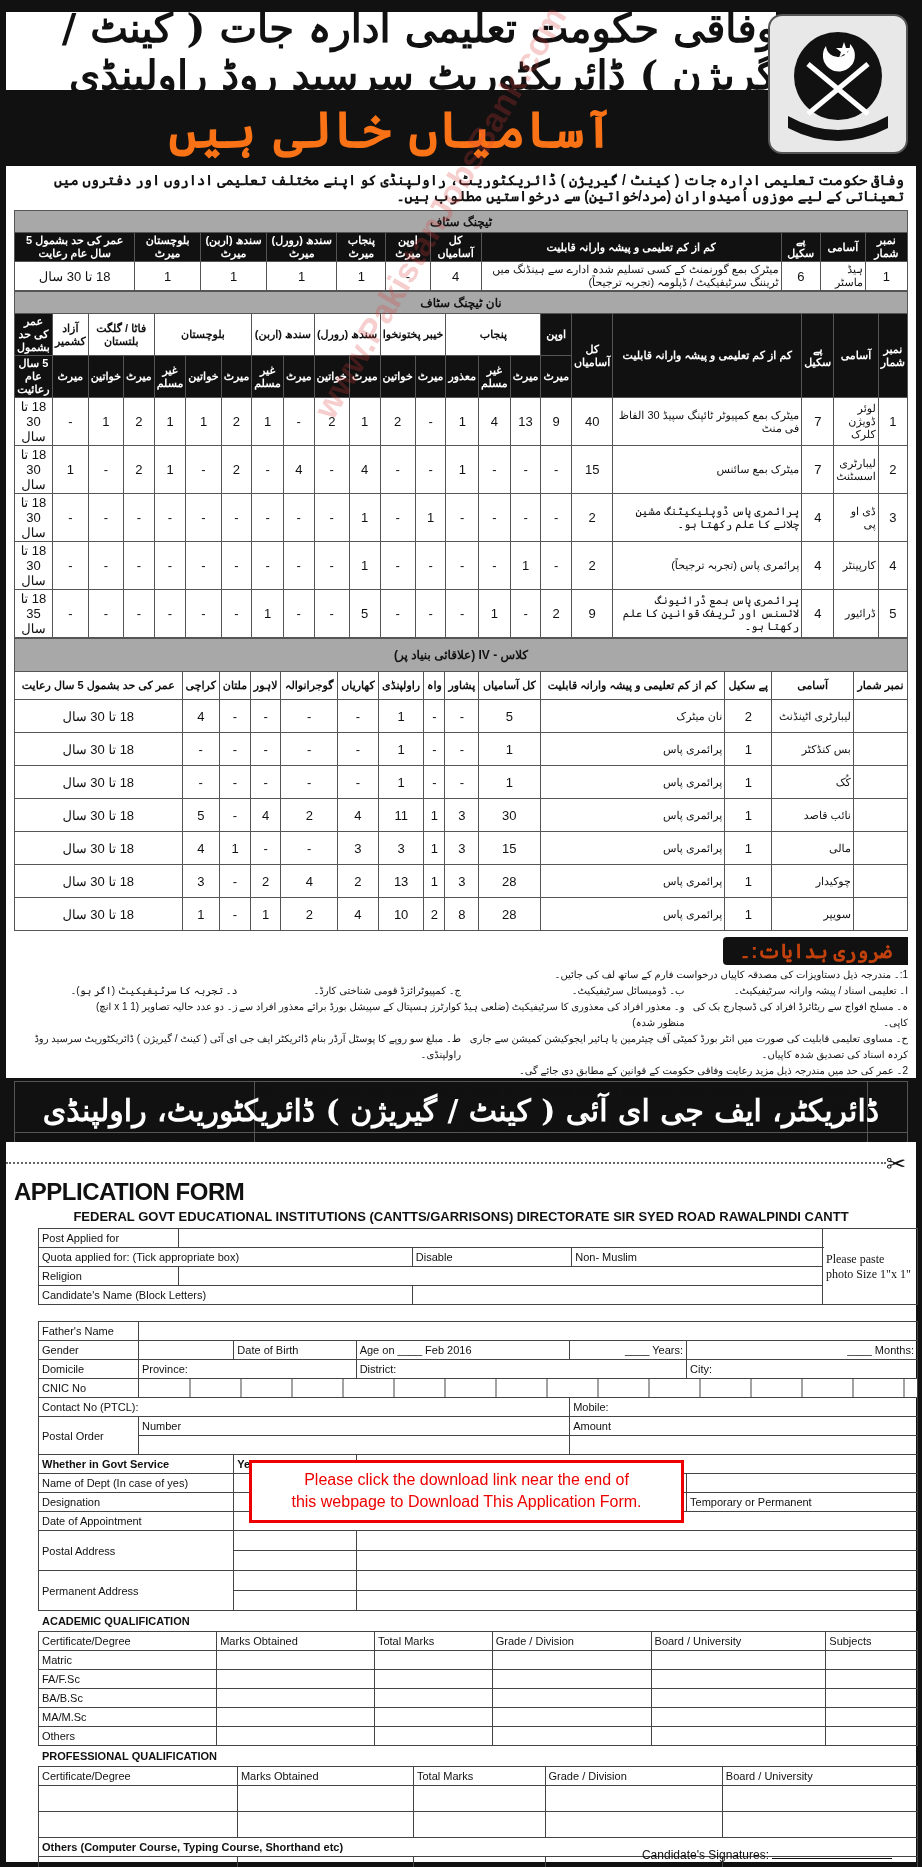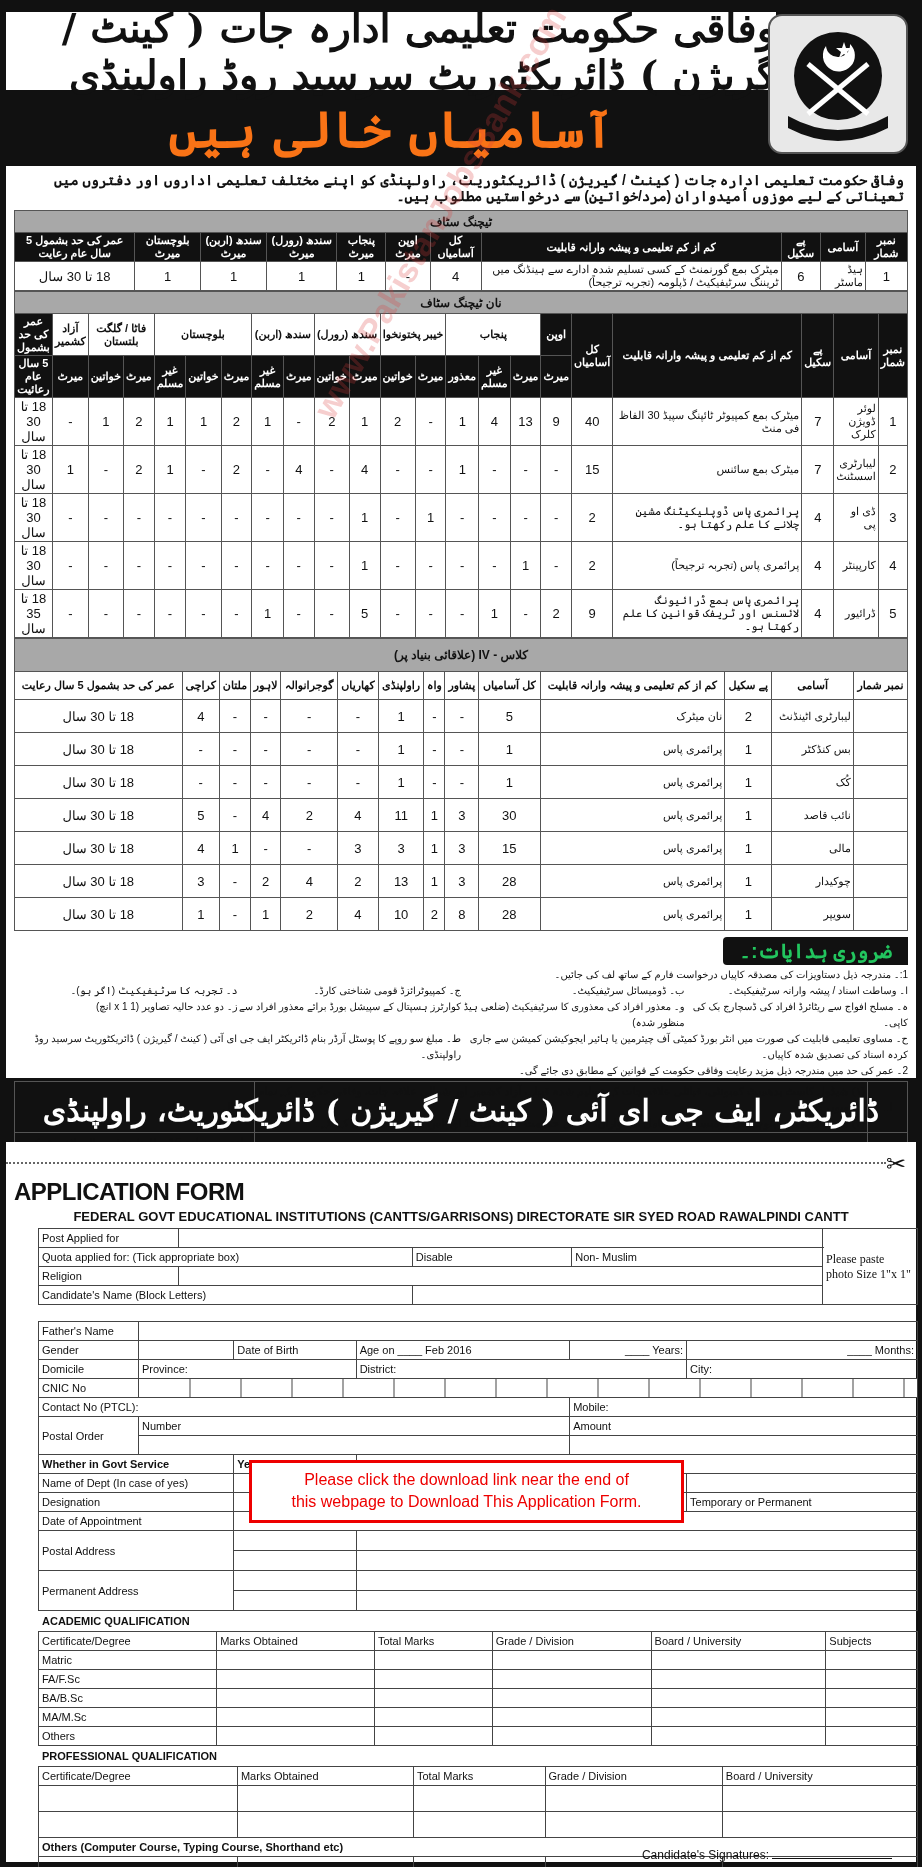--- a/index.html
+++ b/index.html
@@ -17,21 +17,21 @@
   .band { background: #a8a8a8; font-weight: bold; font-size: 12px; height: 20px; }
   .hdr { background: #111; color: #fff; font-weight: bold; font-size: 11px; }
   .hdr-white { background: #fff; color: #111; }
   .cell-l { text-align: right; }
   .num { font-size: 13px; }
   .t1 td { height: 22px; }
   .t2 td { height: 22px; }
   .t3 td { height: 33px; }
   .t3 .hdr3 td { background: #fff; color: #111; font-weight: bold; height: 28px; }
   .instr-title { display: flex; justify-content: flex-end; margin: 6px 0 2px; }
-  .instr-title span { background: #111; color: #22c55e; font-weight: bold; font-size: 20px; padding: 2px 16px; border-radius: 4px 0 0 4px; direction: rtl; }
+  .instr-title span { background: #111; color: #c2410c; font-weight: bold; font-size: 20px; padding: 2px 16px; border-radius: 4px 0 0 4px; direction: rtl; }
   .instr { direction: rtl; font-size: 10px; line-height: 16px; text-align: right; }
   .instr .row { display: flex; justify-content: space-between; }
   .instr .row span { flex: 1; }
   .relax td { height: 30px; font-size: 11px; }
   .footer-ur { position: absolute; left: 0; top: 1072px; width: 910px; height: 64px; display: flex; align-items: center; justify-content: center; color: #fff; font-family: "DejaVu Serif", serif; font-size: 30px; font-weight: bold; direction: rtl; }
   .form { position: absolute; left: 0; top: 1136px; width: 910px; height: 720px; background: #fff; padding: 0 8px; }
   .cutline { position: absolute; left: 0; top: 20px; width: 880px; border-top: 2px dotted #666; }
   .scissor { position: absolute; right: 10px; top: 8px; font-size: 24px; }
   .form-title { text-align: left; font-size: 24px; font-weight: bold; margin-top: 36px; letter-spacing: -0.5px; }
   .form-sub { text-align: center; font-size: 13px; font-weight: bold; margin-top: 3px; }
@@ -406,21 +406,21 @@
           </tr>
         </tbody>
     </table>
 
     <div class="instr-title">
         <span>ضروری ہدایات:۔</span>
       </div>
     <div class="instr">
       <div>1:۔ مندرجہ ذیل دستاویزات کی مصدقہ کاپیاں درخواست فارم کے ساتھ لف کی جائیں۔</div>
       <div class="row">
-          <span>ا۔ وساطت اسناد / پیشہ وارانہ سرٹیفیکیٹ۔</span>
+          <span>ا۔ تعلیمی اسناد / پیشہ وارانہ سرٹیفیکیٹ۔</span>
           <span>ب۔ ڈومیسائل سرٹیفیکیٹ۔</span>
           <span>ج۔ کمپیوٹرائزڈ قومی شناختی کارڈ۔</span>
           <span>د۔ تجربہ کا سرٹیفیکیٹ (اگر ہو)۔</span>
         </div>
       <div class="row">
           <span>ہ۔ مسلح افواج سے ریٹائرڈ افراد کی ڈسچارج بک کی کاپی۔</span>
           <span style="flex:2">و۔ معذور افراد کی معذوری کا سرٹیفیکیٹ (ضلعی ہیڈ کوارٹرز ہسپتال کے سپیشل بورڈ برائے معذور افراد سے منظور شدہ)</span>
           <span>ز۔ دو عدد حالیہ تصاویر (1 x 1 انچ)</span>
         </div>
       <div class="row">

